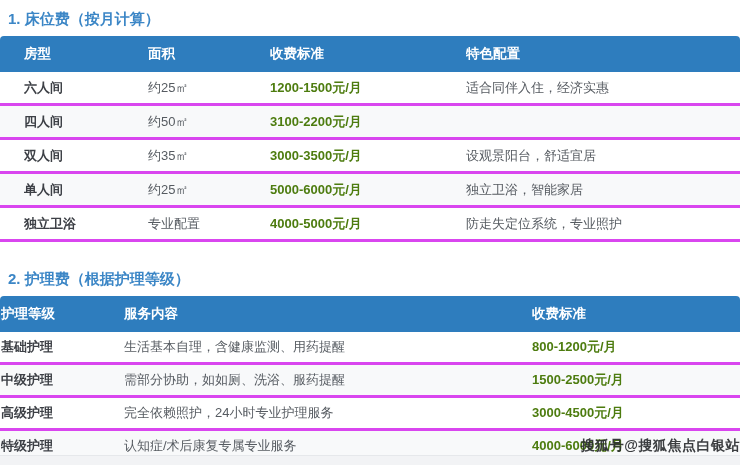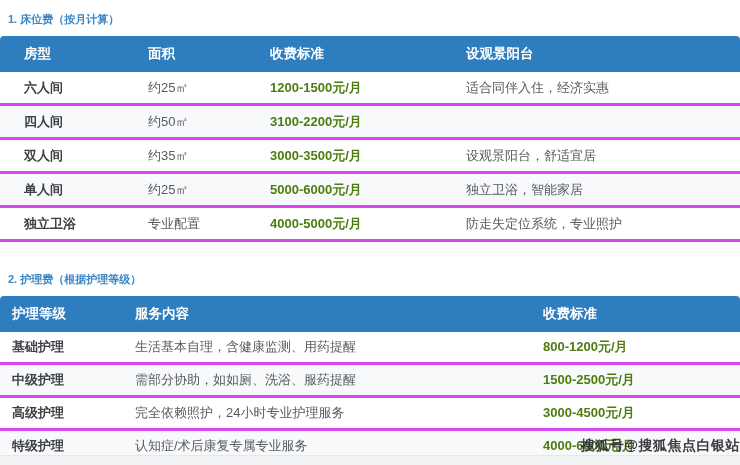--- a/index.html
+++ b/index.html
@@ -4,30 +4,30 @@
 <style>
   html,body{margin:0;padding:0;background:#fff;}
   body{
     width:740px;height:465px;position:relative;overflow:hidden;
     font-family:"Liberation Sans","DejaVu Sans",sans-serif;
     color:#565b61;
   }
   .page{padding-top:8px;}
   .sec-title{
     margin:0 0 6px 8px;height:22px;line-height:22px;
-    font-size:11px;font-weight:bold;color:#3b86c6;
+    font-size:15px;font-weight:bold;color:#3b86c6;
   }
   .sec-title.second{margin-top:26px;}
   .table{width:740px;}
   .row{
     display:grid;align-items:center;box-sizing:border-box;
     border-bottom:3px solid #d946ef;background:#fff;
   }
   .t1 .row{grid-template-columns:124px 122px 196px 1fr;padding-left:24px;height:34px;}
-  .t2 .row{grid-template-columns:123px 408px 1fr;padding-left:12px;height:33px;}
+  .t2 .row{grid-template-columns:123px 408px 1fr;padding-left:1px;height:33px;}
   .row.head{
     background:#2e7dbe;border-bottom:none;height:36px;
     border-radius:4px 4px 0 0;
   }
   .row.head .cell{color:#fff;font-weight:bold;font-size:13.5px;}
   .row.alt{background:#f8f9fa;}
   .cell{
     font-size:13px;white-space:nowrap;overflow:hidden;
     padding-right:8px;
   }
@@ -48,21 +48,21 @@
 
 <div class="page">
 
   <h2 class="sec-title">1. 床位费（按月计算）</h2>
 
   <div class="table t1">
     <div class="row head">
         <span class="cell">房型</span>
         <span class="cell">面积</span>
         <span class="cell">收费标准</span>
-        <span class="cell">设观景阳台</span>
+        <span class="cell">特色配置</span>
       </div>
     <div class="tbody">
         <div class="row">
           <span class="cell name">六人间</span>
           <span class="cell">约25㎡</span>
           <span class="cell price">1200-1500元/月</span>
           <span class="cell">适合同伴入住，经济实惠</span>
         </div>
         <div class="row alt">
           <span class="cell name">四人间</span>

